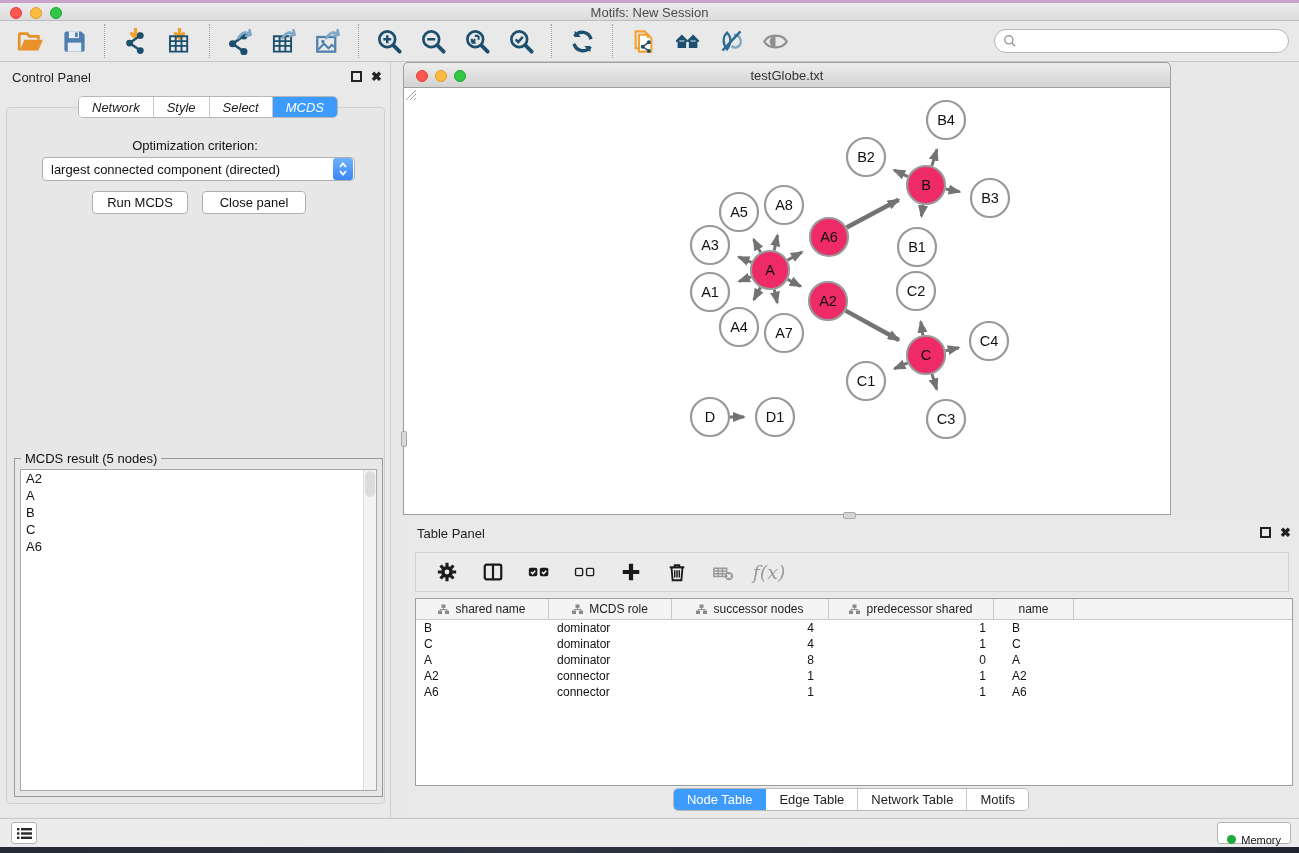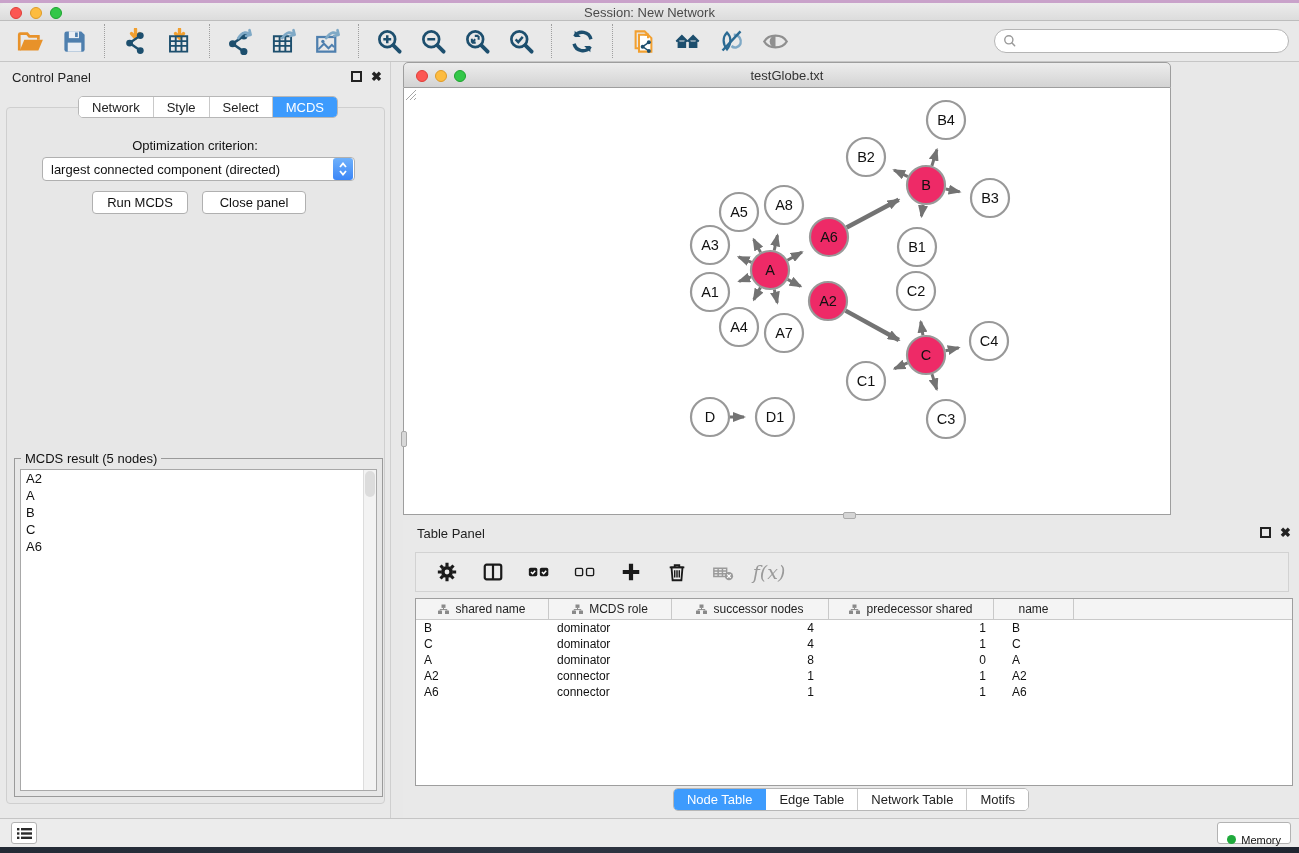--- a/index.html
+++ b/index.html
@@ -35,21 +35,21 @@
   .control-panel { position:absolute; left:0; top:62px; width:391px; height:756px;
     background:#e9e9e9; border-right:1px solid #cfcfcf; }
   .cp-header { position:absolute; left:0; top:0; width:100%; height:28px; }
   .cp-header .cp-title { position:absolute; left:12px; top:8px; font-size:13px; color:#222; }
   .panel-icons { position:absolute; right:8px; top:9px; display:flex; gap:9px; align-items:center; }
   .float-ic { width:11px; height:11px; border:2px solid #222; }
   .close-ic { font-size:13px; font-weight:bold; color:#222; line-height:11px; }
   .cp-content-box { position:absolute; left:6px; top:45px; width:379px; height:697px;
     border:1px solid #cfcfcf; border-radius:4px; background:#e7e7e7; }
   .seg-tabs { position:absolute; left:78px; top:34px; display:flex; height:22px;
-    border:1px solid #b7b7b7; border-radius:5px; overflow:hidden; background:#fff; z-index:3; }
+    border:1px solid #b7b7b7; border-radius:5px; overflow:hidden; background:#fff; z-index:3;font-style:italic; }
   .seg { padding:0 13px; font-size:13px; color:#222; display:flex; align-items:center;
     border-right:1px solid #c9c9c9; background:#fff; cursor:default; white-space:nowrap; }
   .seg:last-child { border-right:none; }
   .seg.selected { background:#3d9bfd; color:#fff; border-right-color:#3d9bfd; }
   .opt-label { position:absolute; left:0; width:100%; top:76px; text-align:center; font-size:13px; color:#111; }
   .combo { position:absolute; left:42px; top:95px; width:313px; height:24px; background:#fff;
     border:1px solid #b0b0b0; border-radius:4px; display:flex; align-items:center; }
   .combo .combo-text { flex:1; font-size:13px; color:#111; padding-left:8px; white-space:nowrap; }
   .combo .stepper { width:20px; height:22px; margin-right:1px; border-radius:3px;
     background:linear-gradient(#6fb1fb,#3b86f7); display:flex; flex-direction:column;
@@ -153,21 +153,21 @@
 <div class="app">
 
   <div class="desktop-top"></div>
 
   <div class="titlebar">
     <div class="lights">
       <div class="light red"></div>
       <div class="light yellow"></div>
       <div class="light green"></div>
     </div>
-    <div class="title">Session: New Network</div>
+    <div class="title">Motifs: New Session</div>
   </div>
 
   <div class="toolbar">
     <div class="tb-group">
       <div class="tb-btn">
         <svg viewBox="0 0 24 24">
             <path d="M2 20 V6 a1 1 0 0 1 1-1 h6 l2 2.5 h8 v3" fill="none" stroke="#e8922a" stroke-width="2.4"></path>
             <path d="M2.5 20 L6.5 10.5 H23 L19 20 Z" fill="#e8922a"></path>
           </svg>
       </div>

